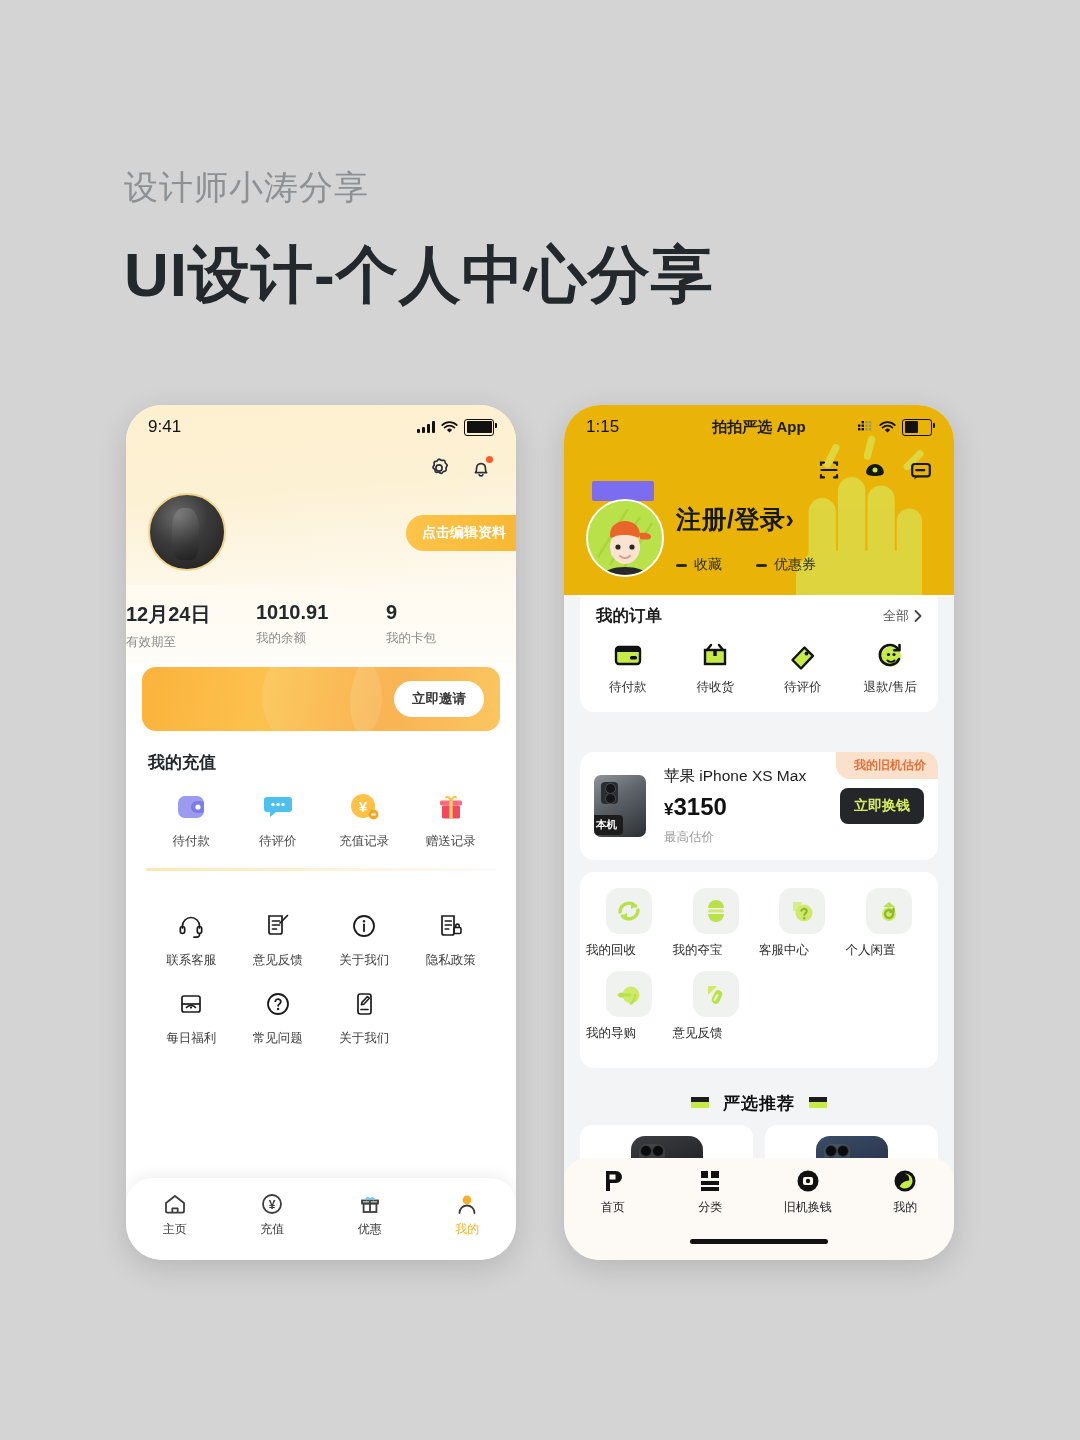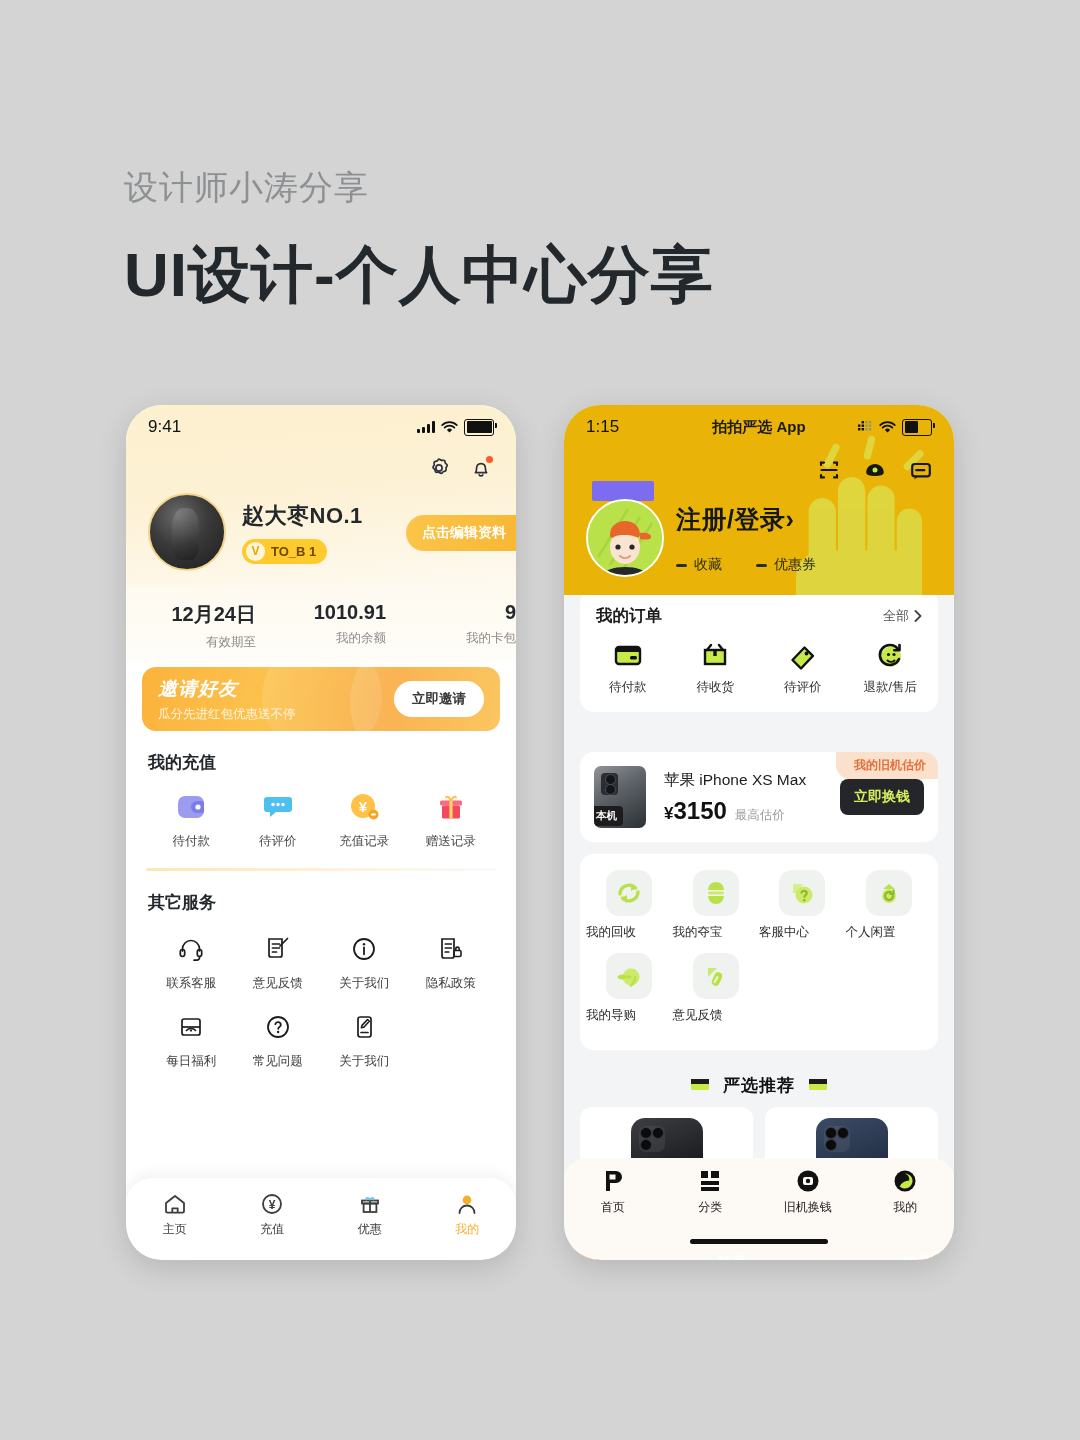--- a/index.html
+++ b/index.html
@@ -49,21 +49,21 @@
   .badge-vip{display:inline-flex;align-items:center;gap:6px;margin-top:8px;background:#ffca2e;
              border-radius:20px;padding:3px 11px 3px 4px;}
   .vip-circle{width:19px;height:19px;border-radius:50%;background:#fff6d8;color:#e9a400;font-size:12px;
               font-weight:700;display:flex;align-items:center;justify-content:center;}
   .badge-vip span.txt{font-size:13px;font-weight:700;color:#6a4a00;}
   .edit-btn{position:absolute;right:-6px;top:34px;background:linear-gradient(90deg,#fcc44a,#f8b733);
             color:#fff;font-size:14px;font-weight:700;padding:9px 16px;border-radius:18px 0 0 18px;
             cursor:pointer;white-space:nowrap;}
 
   .l-stats{display:flex;padding:16px 0 12px;background:linear-gradient(180deg,#fefaf0,#fffdf8);}
-  .stat{flex:1;text-align:right;cursor:pointer;}
+  .stat{flex:1;text-align:left;cursor:pointer;}
   .stat .v{font-size:20px;font-weight:700;color:#23282c;}
   .stat .k{font-size:12.5px;color:#8b8b8b;margin-top:6px;}
 
   .invite{margin:4px 16px 0;height:64px;border-radius:14px;position:relative;overflow:hidden;
           background:linear-gradient(100deg,#fbb33c 0%,#fcc24e 35%,#f9a93a 70%,#fbbe49 100%);
           display:flex;align-items:center;padding:0 16px;}
   .invite::before{content:"";position:absolute;right:-40px;top:-50px;width:190px;height:170px;border-radius:50%;
                   background:rgba(255,255,255,.13);}
   .invite::after{content:"";position:absolute;left:120px;top:-30px;width:120px;height:120px;border-radius:50%;
                  background:rgba(255,255,255,.10);}
@@ -119,21 +119,21 @@
   .ph-thumb{width:52px;height:62px;border-radius:7px;position:relative;flex:0 0 52px;overflow:hidden;
             background:linear-gradient(150deg,#8e9499 0%,#5e646a 40%,#2c3034 100%);}
   .ph-thumb .cam{position:absolute;left:7px;top:7px;width:17px;height:22px;border-radius:4px;background:#2a2d31;}
   .ph-thumb .cam::before,.ph-thumb .cam::after{content:"";position:absolute;left:4px;width:9px;height:9px;border-radius:50%;
             background:#14161a;border:1px solid #4a4f55;}
   .ph-thumb .cam::before{top:1px}.ph-thumb .cam::after{top:11px}
   .ph-badge{position:absolute;left:-4px;bottom:2px;background:#1c1c1c;color:#fff;font-size:10.5px;font-weight:700;
             padding:3px 6px;border-radius:4px;}
   .trade-info{margin-left:18px;}
   .trade-name{font-size:15.5px;color:#1c1c1c;font-weight:500;}
-  .trade-price{display:flex;align-items:baseline;gap:8px;margin-top:6px;}
+  .trade-price{display:flex;align-items:baseline;gap:8px;margin-top:6px;flex-direction:column;}
   .trade-price .p{font-size:24px;font-weight:700;color:#111;}
   .trade-price .p .y{font-size:17px;}
   .trade-price .sub{font-size:12.5px;color:#9a9a9a;}
   .trade-btn{margin-left:auto;background:#24262a;color:#d4ee5e;font-size:14px;font-weight:700;
              padding:9px 14px;border-radius:8px;cursor:pointer;white-space:nowrap;}
 
   .svc-grid{display:flex;flex-wrap:wrap;padding:16px 6px 14px;}
   .svc{width:25%;cursor:pointer;margin-bottom:12px;}
   .svc .box{width:46px;height:46px;margin:0 auto;border-radius:13px;background:#f0f2f0;
             display:flex;align-items:center;justify-content:center;}
@@ -213,51 +213,40 @@
         <svg width="24" height="24" viewBox="0 0 24 24">
           <path d="M6.4 16.6c1.1-1 1.1-2 1.1-3.7 0-3 1.3-5.3 4.5-5.3s4.5 2.3 4.5 5.3c0 1.7 0 2.7 1.1 3.7z" fill="none" stroke="#2b3040" stroke-width="1.7" stroke-linejoin="round"></path>
           <path d="M10.2 18.8a2 2 0 0 0 3.6 0" fill="none" stroke="#2b3040" stroke-width="1.7" stroke-linecap="round"></path>
         </svg>
         <span class="dot-red"></span>
       </div>
     </div>
 
     <div class="l-profile">
       <div class="avatar"></div>
-      <div class="l-names">
-        <div class="l-nick">赵大枣NO.1</div>
-        <div class="badge-vip">
-          <span class="vip-circle">V</span>
-          <span class="txt">TO_B 1</span>
-        </div>
-      </div>
       <div class="edit-btn">点击编辑资料</div>
     </div>
   </div>
 
   <div class="l-stats">
     <div class="stat">
       <div class="v">12月24日</div>
       <div class="k">有效期至</div>
     </div>
     <div class="stat">
       <div class="v">1010.91</div>
       <div class="k">我的余额</div>
     </div>
     <div class="stat">
       <div class="v">9</div>
       <div class="k">我的卡包</div>
     </div>
   </div>
 
   <div class="invite">
-    <div class="inv-txt">
-      <div class="inv-t1">邀请好友</div>
-      <div class="inv-t2">瓜分先进红包优惠送不停</div>
-    </div>
     <div class="inv-btn">立即邀请</div>
   </div>
 
   <div class="sec">
     <div class="sec-title">我的充值</div>
     <div class="grid4">
       <div class="gcell">
         <div class="gicon">
           <svg width="32" height="28" viewBox="0 0 32 28">
             <rect x="3" y="3" width="26" height="22" rx="7" fill="#9b9cf0"></rect>
@@ -299,21 +288,20 @@
           </svg>
         </div>
         <div class="lbl">赠送记录</div>
       </div>
     </div>
   </div>
 
   <div class="divider-soft"></div>
 
   <div class="sec">
-    <div class="sec-title">其它服务</div>
 
     <div class="grid4 other">
       <div class="gcell">
         <div class="gicon">
           <svg width="28" height="28" viewBox="0 0 28 28">
             <path d="M5.5 16v-2a8.5 8.5 0 0 1 17 0v2" fill="none" stroke="#1c1c1c" stroke-width="1.7" stroke-linecap="round"></path>
             <rect x="3.3" y="14.5" width="4.4" height="7" rx="2.2" fill="none" stroke="#1c1c1c" stroke-width="1.7"></rect>
             <rect x="20.3" y="14.5" width="4.4" height="7" rx="2.2" fill="none" stroke="#1c1c1c" stroke-width="1.7"></rect>
             <path d="M22.5 21.5v1.2a2.5 2.5 0 0 1-2.5 2.5h-3" fill="none" stroke="#1c1c1c" stroke-width="1.7" stroke-linecap="round"></path>
           </svg>

